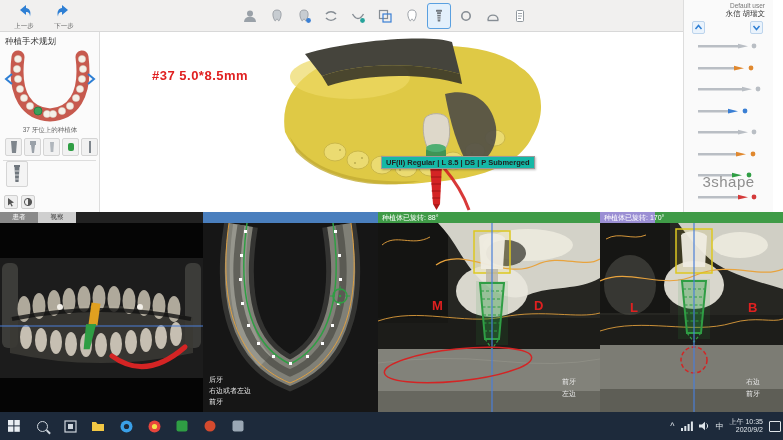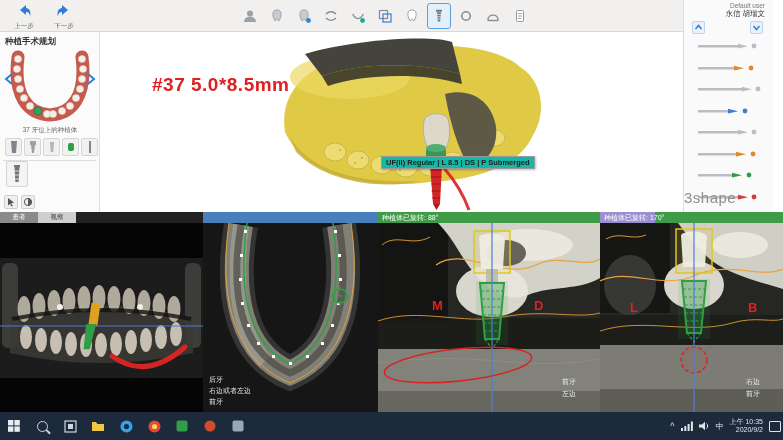--- a/index.html
+++ b/index.html
@@ -10,45 +10,45 @@
   
   .topbar{position:absolute;left:0;top:0;width:683px;height:32px;background:#f1f0ef;border-bottom:1px solid #d8d8d8;}
   .nav-btn{position:absolute;top:2px;width:36px;height:28px;display:flex;flex-direction:column;align-items:center;cursor:pointer;}
   .nav-btn .lbl{font-size:6.5px;color:#666;line-height:7px;}
   .tools{position:absolute;left:238px;top:3px;display:flex;gap:3px;}
   .tool{width:24px;height:26px;border:1px solid transparent;border-radius:3px;display:flex;align-items:center;justify-content:center;}
   .tool.sel{border:1px solid #5aa0e0;background:#e3f0fc;}
 
   
   .left-panel{position:absolute;left:0;top:32px;width:100px;height:180px;background:#fbfbfb;border-right:1px solid #ddd;}
-  .lp-title{font-size:8.5px;font-weight:bold;color:#333;padding:4px 0 2px 5px;}
+  .lp-title{font-size:8.5px;font-weight:normal;color:#333;padding:4px 0 2px 5px;}
   .lp-caption{font-size:6.5px;color:#666;text-align:center;width:100px;}
   .lp-iconrow{display:flex;gap:2px;padding:3px 0 0 5px;}
   .lp-ico{width:17px;height:18px;border:1px solid #d5d5d5;background:#f1f1f1;border-radius:2px;display:flex;align-items:center;justify-content:center;}
   .lp-sep{height:1px;background:#ddd;margin:4px 3px 0 3px;}
   .lp-sec{font-size:7.5px;font-weight:bold;color:#444;padding:3px 0 1px 5px;}
   .lp-item{margin-left:6px;width:22px;height:26px;border:1px solid #d5d5d5;background:#f4f4f4;border-radius:2px;display:flex;align-items:center;justify-content:center;}
   .lp-mini{position:absolute;left:4px;bottom:3px;display:flex;gap:3px;}
   .lp-mini .mbtn{width:14px;height:14px;border:1px solid #cfcfcf;background:#efefef;border-radius:2px;display:flex;align-items:center;justify-content:center;}
 
   
   .viewport{position:absolute;left:100px;top:32px;width:583px;height:180px;background:#ffffff;}
-  .implant-label{position:absolute;left:52px;top:42px;font-size:19px;font-weight:bold;color:#e02020;letter-spacing:.5px;}
+  .implant-label{position:absolute;left:52px;top:36px;font-size:13px;font-weight:bold;color:#e02020;letter-spacing:.5px;}
   .vp-tooltip{position:absolute;left:281px;top:124px;background:#14b8a6;border:1px solid #9a9a9a;
     font-size:7.5px;font-weight:bold;color:#222;padding:1px 4px;white-space:nowrap;box-shadow:1px 1px 2px rgba(0,0,0,.25);}
 
   
   .right-panel{position:absolute;left:683px;top:0;width:90px;height:212px;background:#fafafa;border-left:1px solid #ddd;}
   .rp-user{padding:2px 8px 0 0;text-align:right;}
   .rp-user .u1{font-size:6.5px;color:#777;}
   .rp-user .u2{font-size:7.5px;color:#333;}
   .rp-btns{display:flex;justify-content:space-between;padding:2px 10px 0 8px;}
   .rp-btn{width:13px;height:13px;border:1px solid #bcd4ec;background:#eaf3fc;border-radius:2px;display:flex;align-items:center;justify-content:center;}
   .rp-tools{padding:3px 0 0 14px;display:flex;flex-direction:column;gap:3.5px;}
-  .rp-brand{position:absolute;left:0;bottom:6px;width:100%;text-align:left;font-size:15px;color:#8f8f8f;letter-spacing:.5px;}
+  .rp-brand{position:absolute;left:0;bottom:22px;width:100%;text-align:center;font-size:15px;color:#8f8f8f;letter-spacing:.5px;}
 
   
   .ct{position:absolute;top:212px;height:200px;background:#000;overflow:hidden;}
   .ct-head{height:11px;display:flex;align-items:center;font-size:7px;color:#fff;}
   .ct-head.blue{background:#4a7fbe;}
   .ct-head.green{background:#3f9b47;padding-left:4px;}
   .ct-head.pg{background:linear-gradient(90deg,#9b8fd4 0 55px,#3f9b47 55px);padding-left:4px;}
   .ct-head.dark{background:#222;}
   .ct-tab{width:38px;height:11px;font-size:6.5px;display:flex;align-items:center;justify-content:center;background:#cfcfcf;color:#333;}
   .ct-tab.sel{background:#8a8a8a;color:#fff;}

